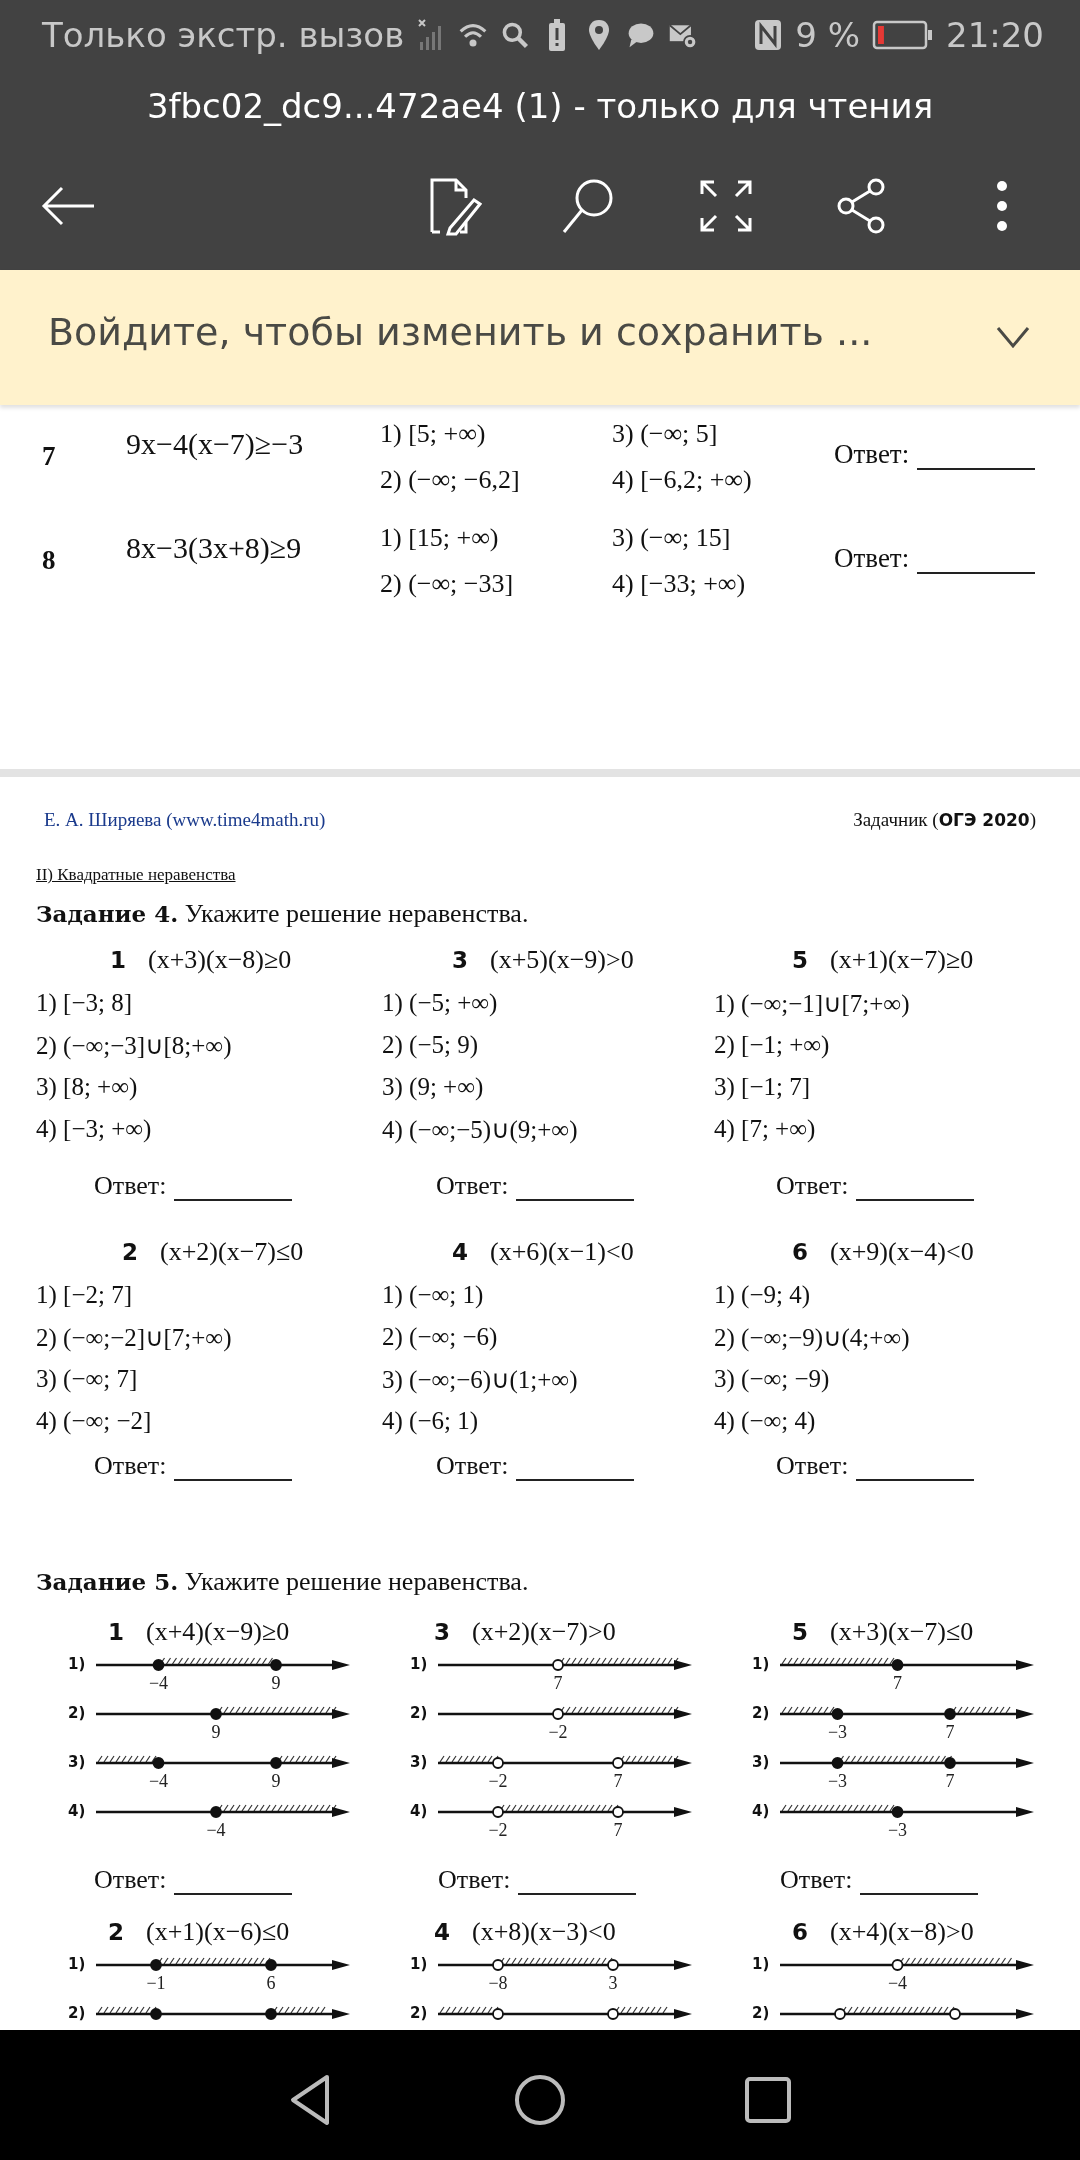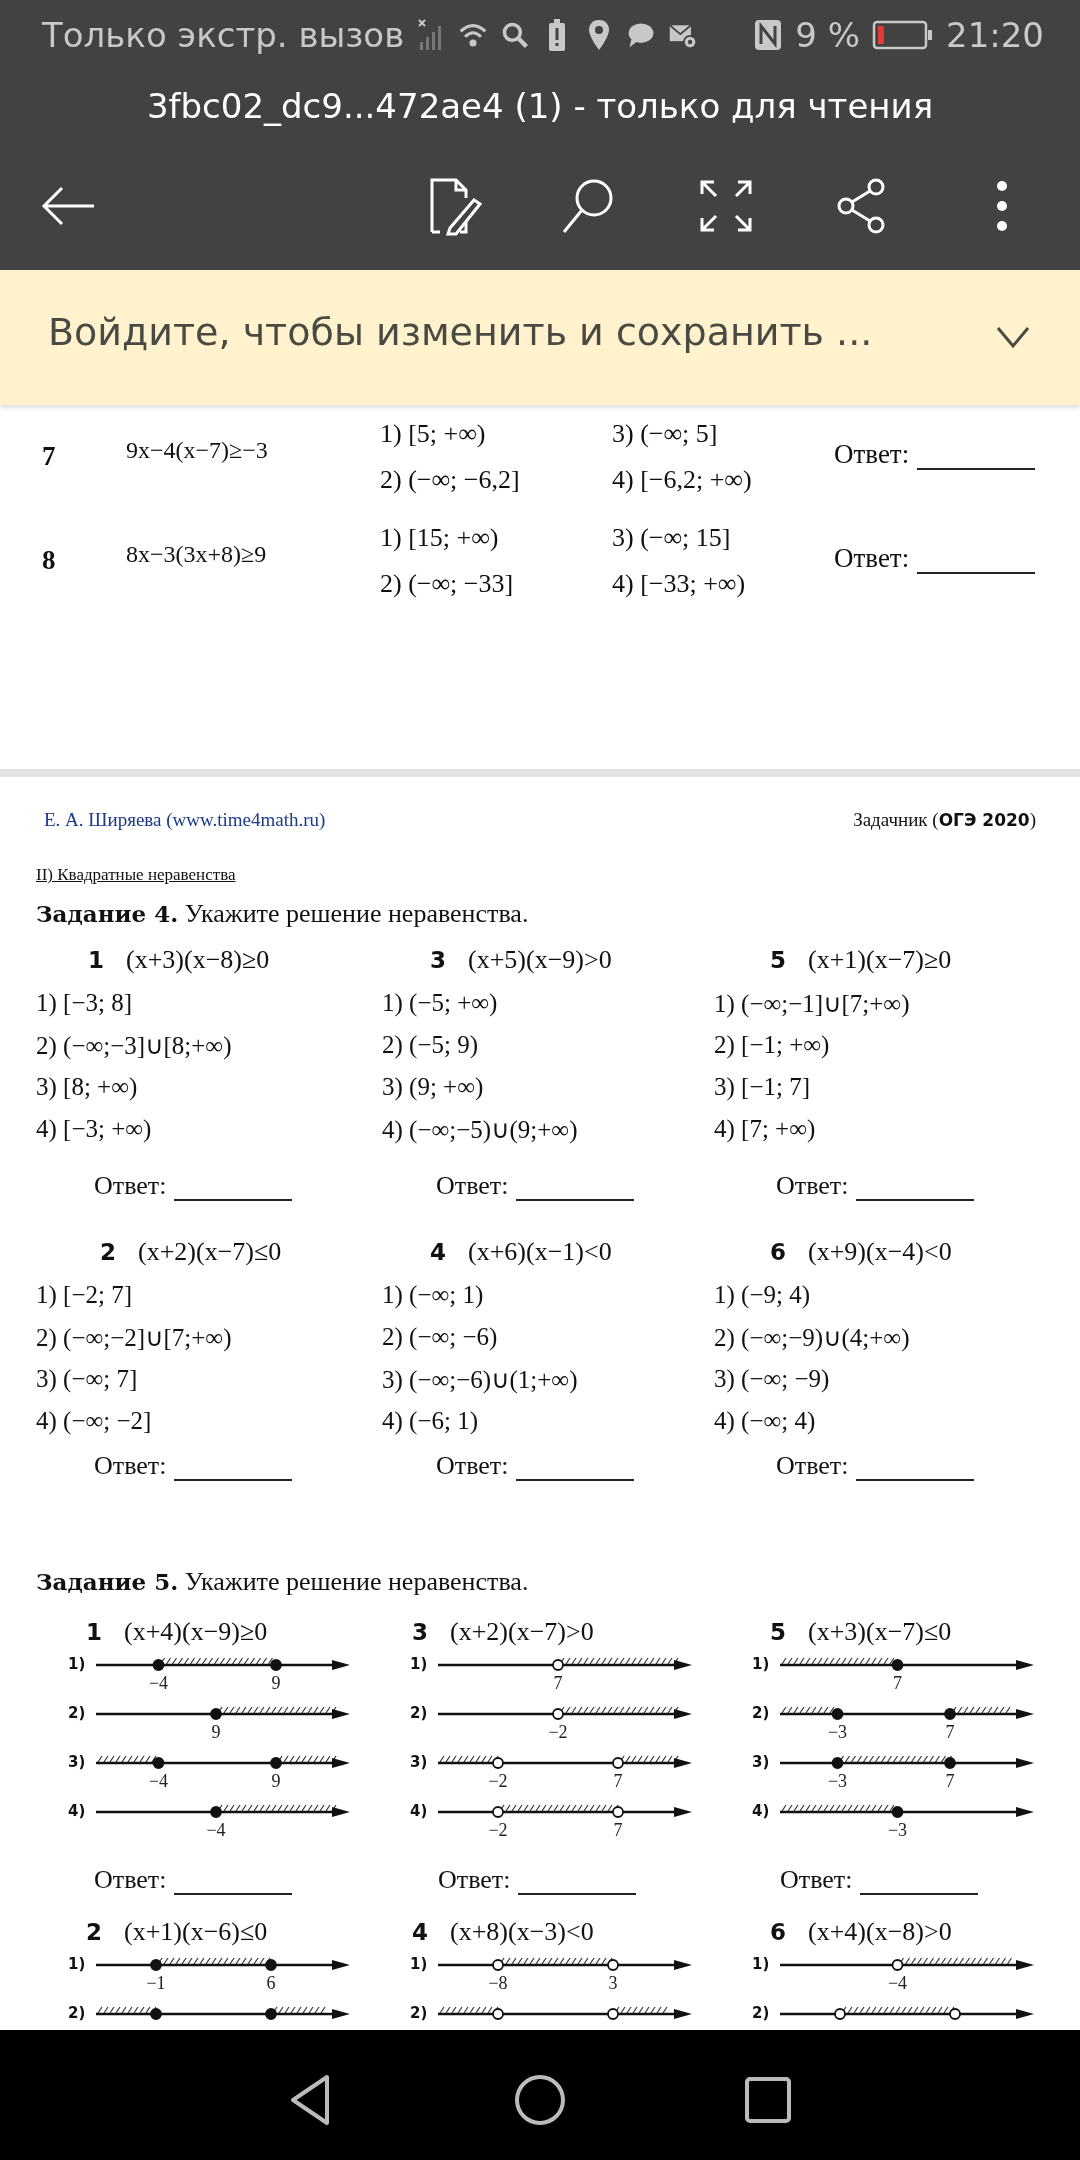--- a/index.html
+++ b/index.html
@@ -17,33 +17,33 @@
 
   .signin-banner { position: absolute; left: 0; top: 270px; width: 1080px; height: 135px; background: #fff2cc; box-shadow: 0 3px 4px rgba(0,0,0,0.12); z-index: 2; }
   .signin-text { position: absolute; left: 48px; top: 40px; font-family: "DejaVu Sans", sans-serif; font-size: 38px; color: #4a4a45; }
   .chevron { position: absolute; right: 44px; top: 44px; width: 46px; height: 46px; cursor: pointer; }
 
   .doc { position: absolute; left: 0; top: 405px; width: 1080px; height: 1625px; overflow: hidden; background: #fff; font-family: "Liberation Serif", serif; color: #111; }
   .page-gap { position: absolute; left: 0; top: 364px; width: 1080px; height: 8px; background: #e3e3e3; }
 
   .lin-row { position: absolute; left: 0; width: 1080px; height: 110px; }
   .lin-num { position: absolute; left: 42px; top: 36px; font-weight: bold; font-size: 27px; }
-  .lin-expr { position: absolute; left: 126px; top: 32px; font-size: 24px; font-style: normal; }
+  .lin-expr { position: absolute; left: 126px; top: 22px; font-size: 30px; font-style: normal; }
   .lin-opt { position: absolute; font-size: 26px; }
   .lin-ans { position: absolute; left: 834px; top: 34px; font-size: 27px; }
   .ans-line { display: inline-block; width: 118px; border-bottom: 2px solid #222; margin-left: 8px; height: 26px; vertical-align: bottom; }
 
   .hdr-left { position: absolute; left: 44px; top: 404px; font-size: 19px; color: #1a3a8c; }
   .hdr-right { position: absolute; right: 44px; top: 404px; font-size: 19px; color: #111; }
   .section-title { position: absolute; left: 36px; top: 460px; font-size: 17px; text-decoration: underline; }
   .task-title { position: absolute; left: 36px; top: 494px; font-size: 26px; }
   .task-title b { font-family: "DejaVu Serif", serif; font-size: 23px; }
 
   .q { position: absolute; width: 330px; }
-  .q-head { position: absolute; font-size: 26px; white-space: nowrap; }
+  .q-head { position: absolute; font-size: 26px; white-space: nowrap; margin-left: 22px; }
   .q-head b { font-family: "DejaVu Sans", sans-serif; font-size: 23px; margin-right: 22px; }
   .q-opt { position: absolute; left: 0; font-size: 25px; white-space: nowrap; }
   .q-ans { position: absolute; font-size: 26px; white-space: nowrap; }
 
   .nl-label { position: absolute; font-family: "DejaVu Sans", sans-serif; font-weight: bold; font-size: 15px; }
   .nl-svg { position: absolute; overflow: visible; }
 
   .nav-bar { position: absolute; left: 0; top: 2030px; width: 1080px; height: 130px; background: #000; }
   .nav-btn { position: absolute; top: 30px; width: 80px; height: 80px; display: flex; align-items: center; justify-content: center; cursor: pointer; }
 </style>

